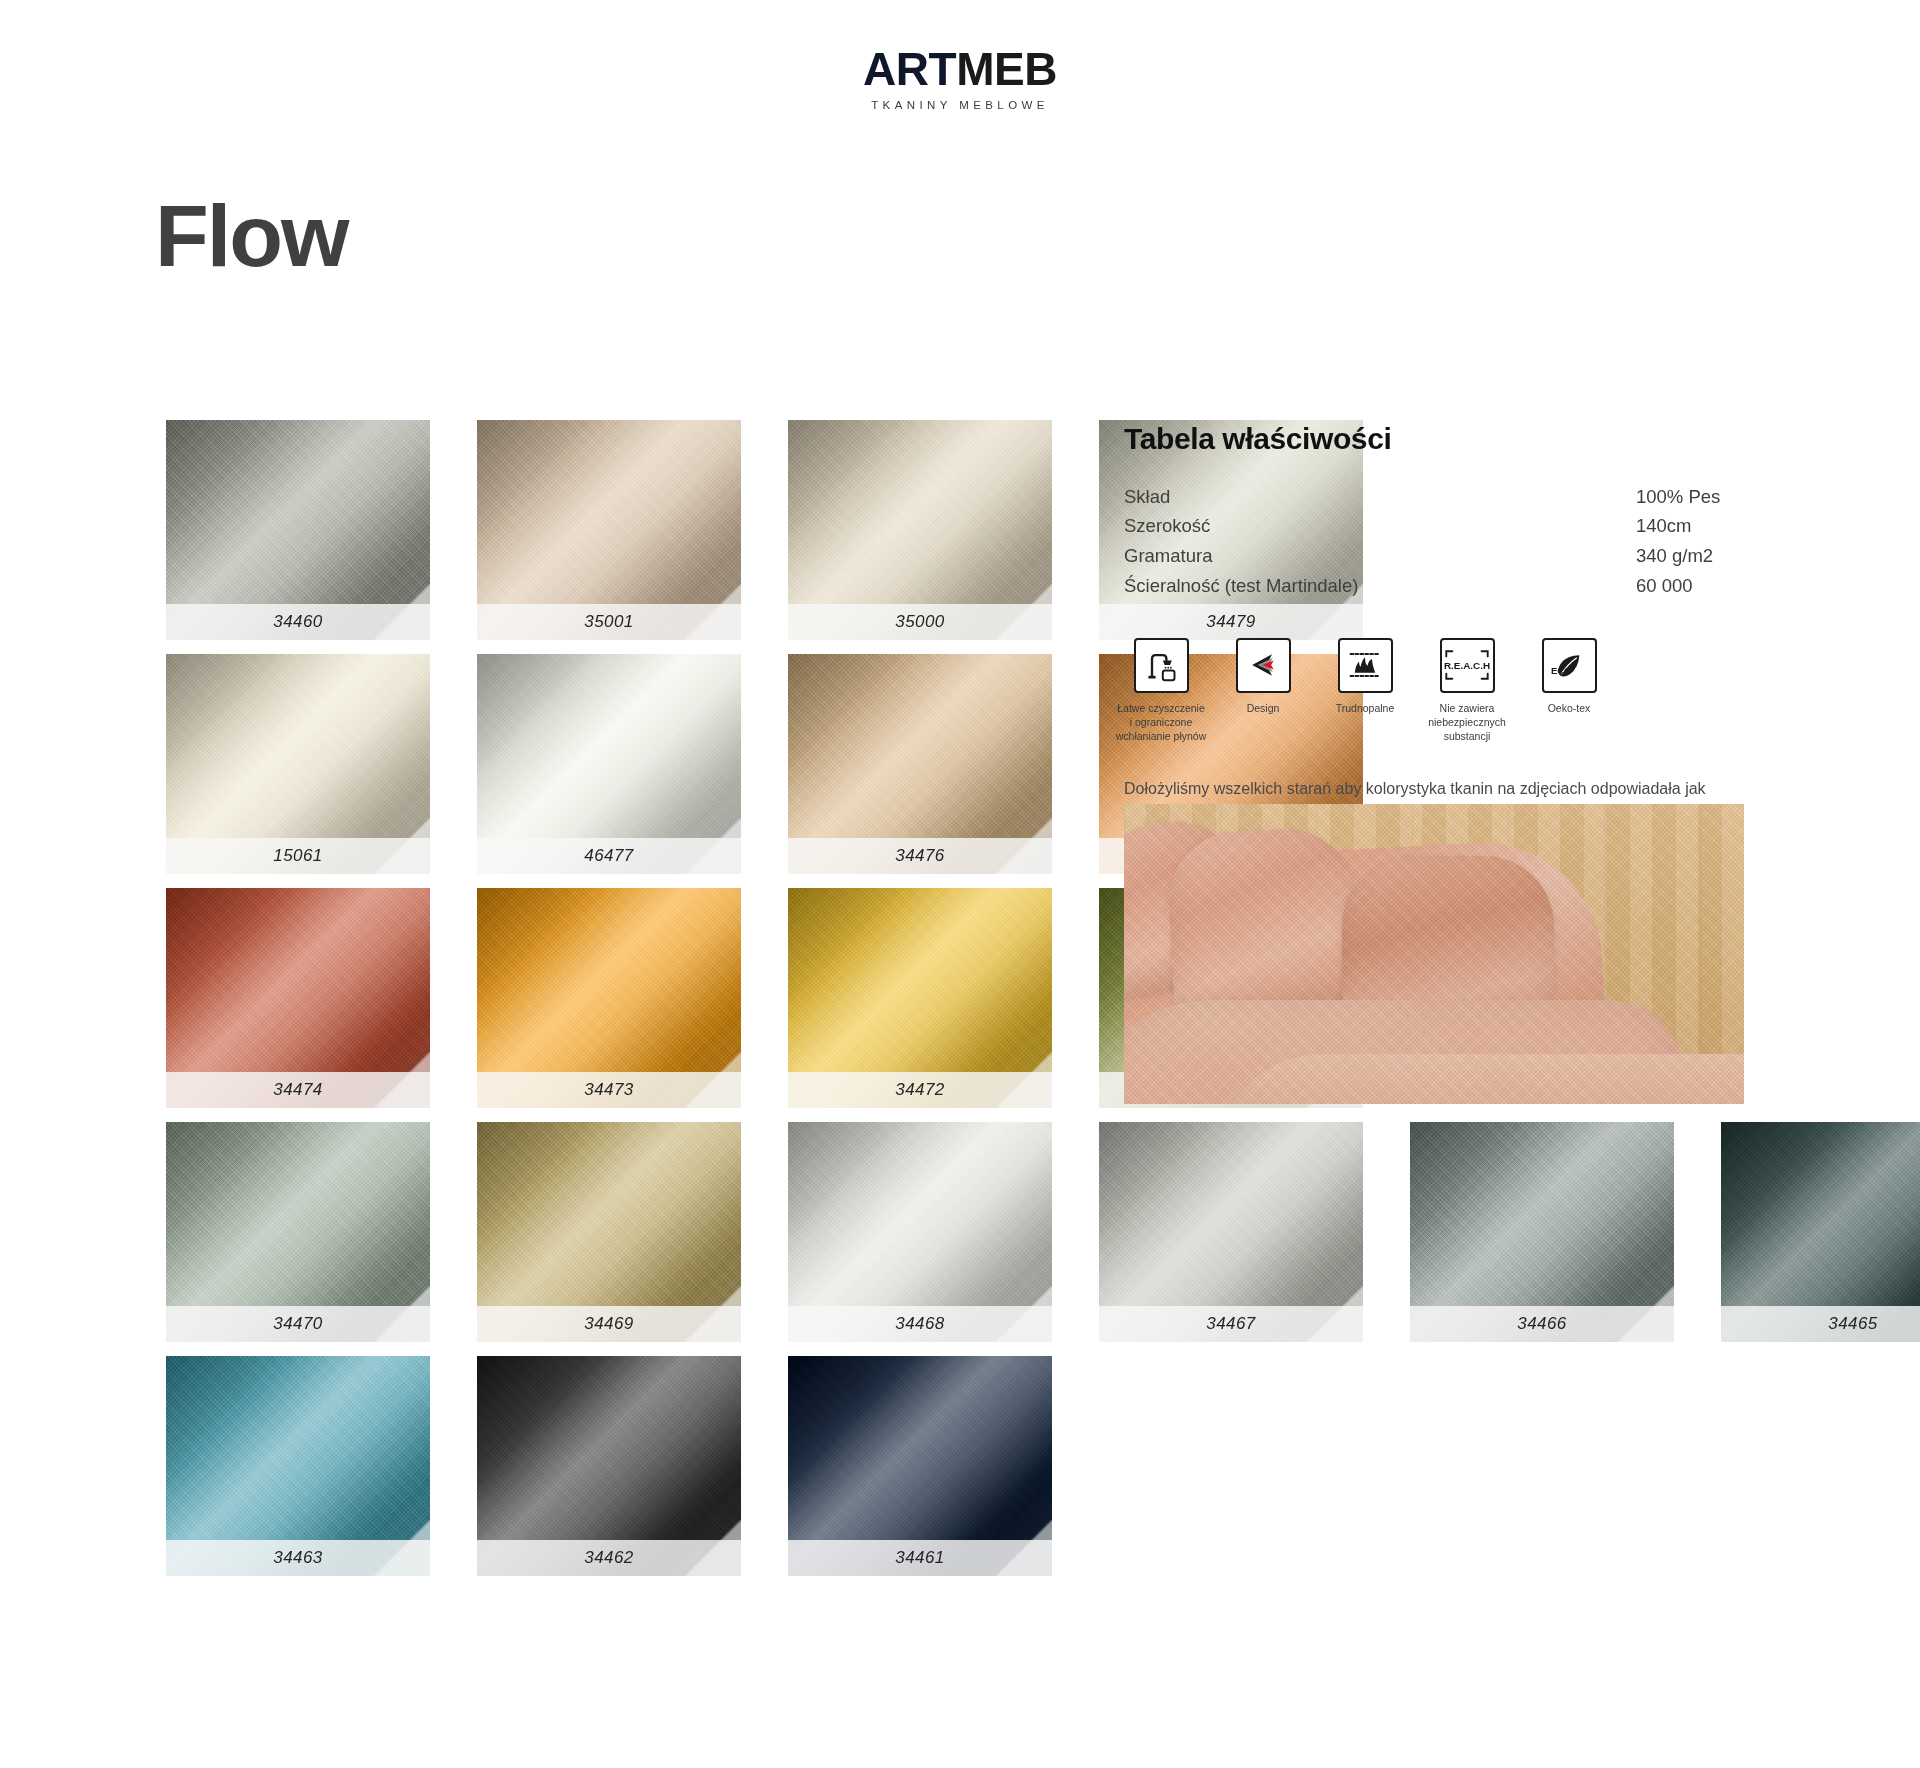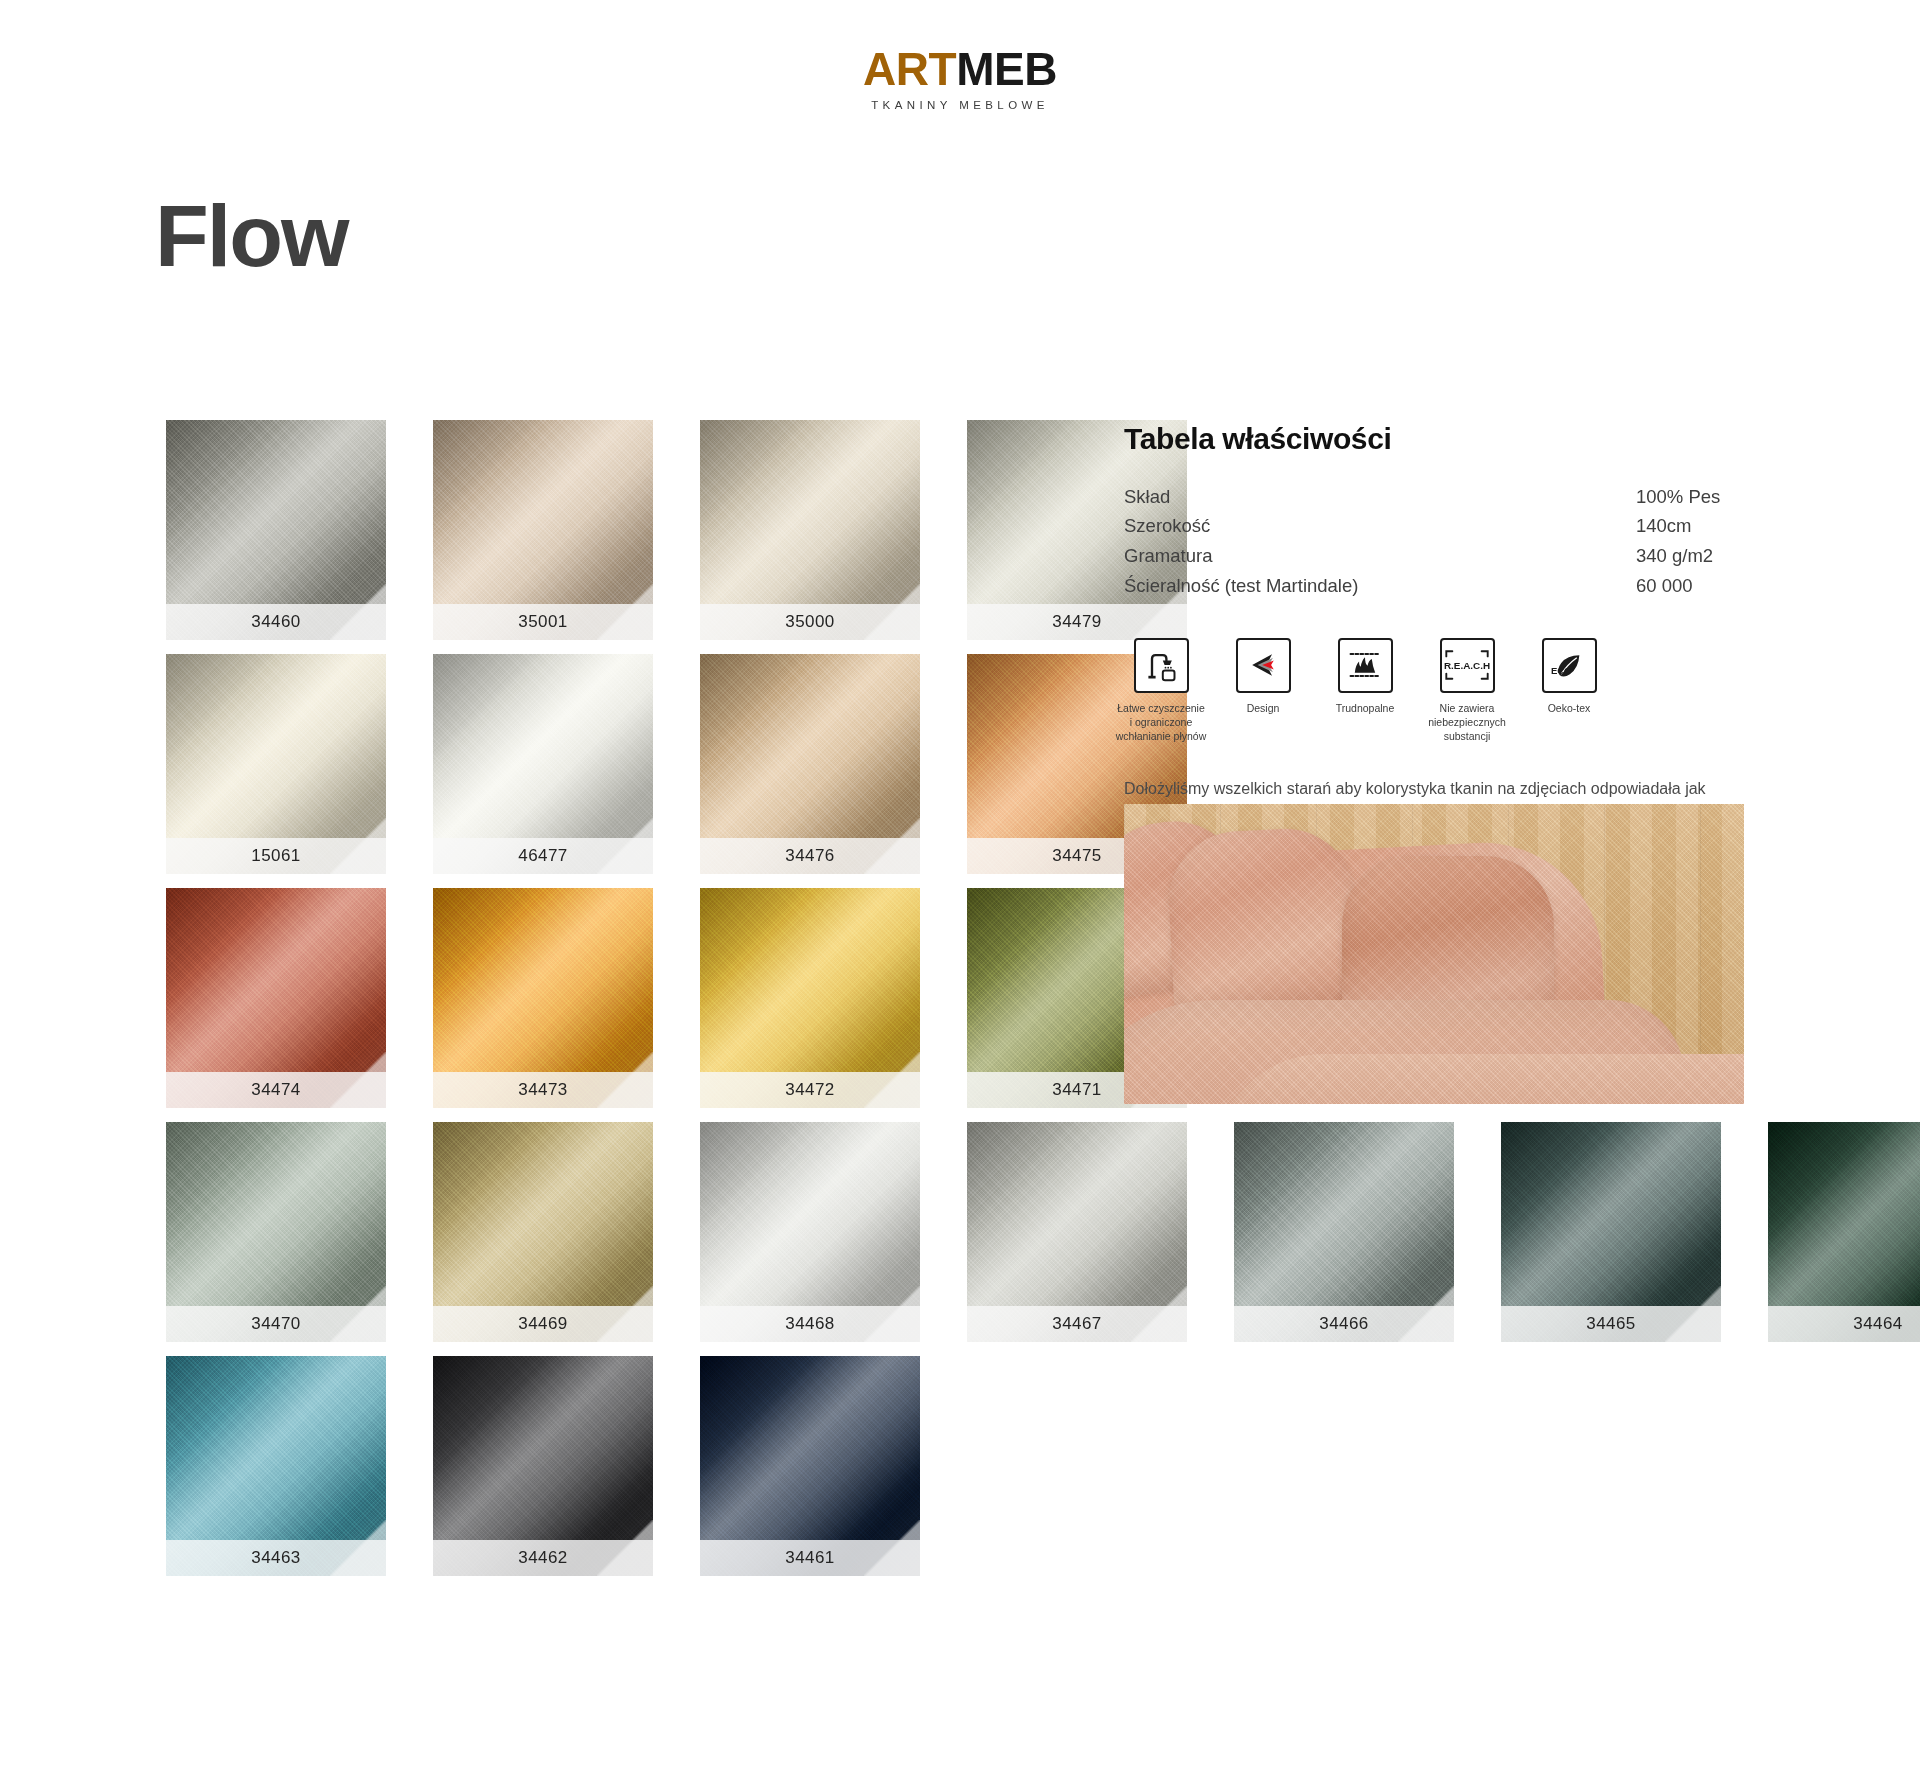--- a/index.html
+++ b/index.html
@@ -10,40 +10,40 @@
     overflow: hidden;
   }
   .page { position: relative; width: 1920px; height: 1768px; background:#fff; }
 
   
   .logo-block {
     position: absolute; left: 0; right: 0; top: 46px;
     display: flex; flex-direction: column; align-items: center;
   }
   .logo-word { font-size: 46px; font-weight: 700; letter-spacing: -0.5px; line-height: 1; }
-  .logo-art { color: #a16207; }
+  .logo-art { color: #0f172a; }
   .logo-meb { color: #1a1a1a; }
   .logo-sub {
     font-size: 11.5px; letter-spacing: 4.4px; color: #3b3b3b;
     margin-top: 7px; font-weight: 400;
   }
 
   
   .page-title {
     position: absolute; left: 155px; top: 192px;
     font-size: 88px; font-weight: 700; color: #404040;
     letter-spacing: -2px; line-height: 1;
   }
 
   
   .swatch-grid { position: absolute; left: 166px; top: 420px; width: 1580px; }
   .swatch-row { display: flex; gap: 47px; margin-bottom: 14px; }
   .swatch {
-    position: relative; width: 220px; height: 220px;
-    overflow: hidden; flex: 0 0 auto;
+    position: relative; width: 264px; height: 220px;
+    overflow: hidden; flex: 0 0 auto; font-style: italic;
   }
   .swatch .fabric {
     position: absolute; inset: 0;
     background-repeat: repeat;
   }
   
   .swatch .weave {
     position: absolute; inset: 0;
     background-image:
       repeating-linear-gradient(45deg, rgba(255,255,255,.16) 0 1px, rgba(0,0,0,.06) 1px 2px, rgba(255,255,255,0) 2px 3px),

